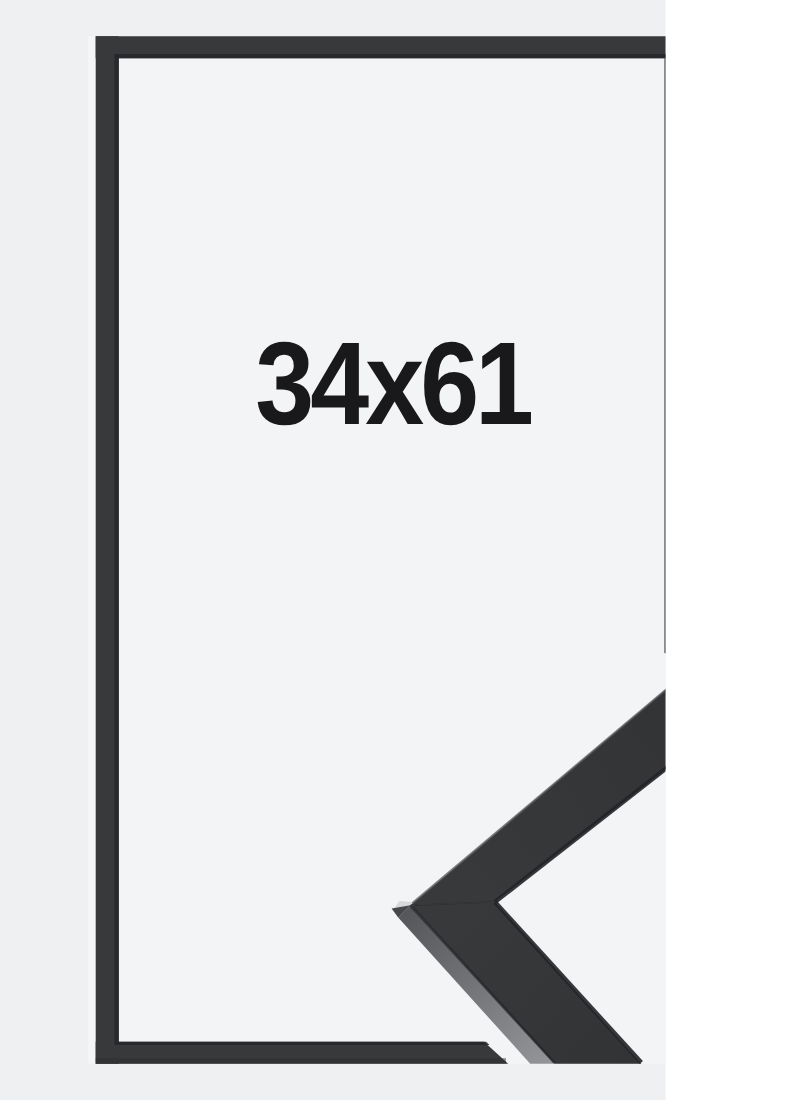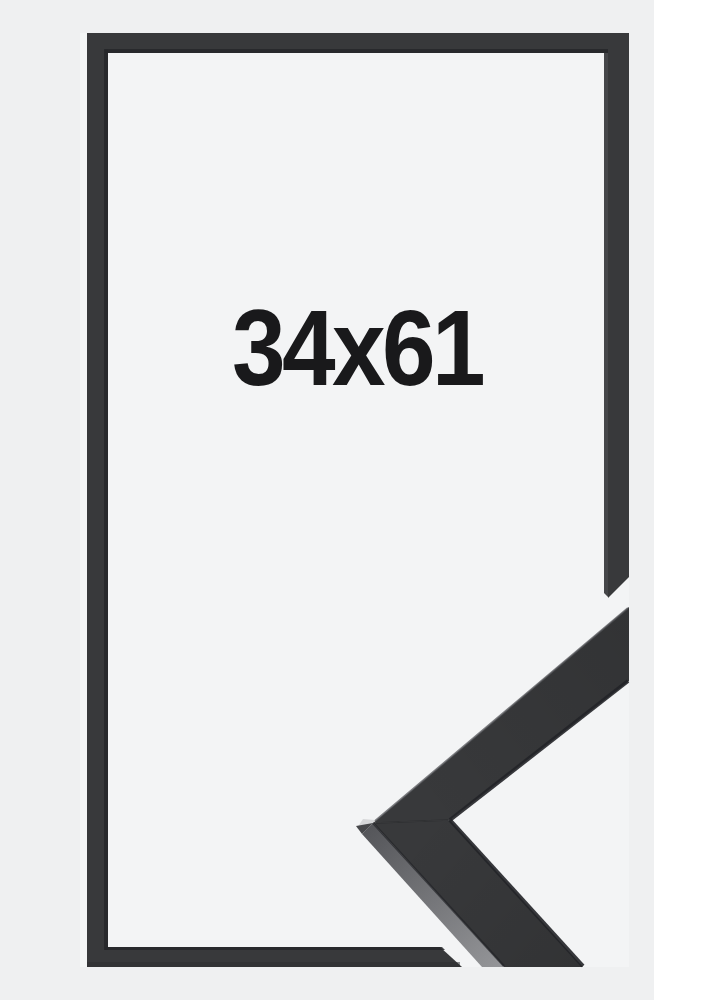--- a/index.html
+++ b/index.html
@@ -1,19 +1,19 @@
 <!DOCTYPE html>
 <html><head>
 <meta charset="utf-8">
 <style>
   html, body { margin: 0; padding: 0; }
   body { font-family: "Liberation Sans", sans-serif; }
   .stage {
     position: relative;
-    width: 654px;
+    width: 605px;
     height: 1000px;
     overflow: hidden;
   }
   .stage svg { position: absolute; top: 0; left: 0; display: block; }
   .size-label {
     position: absolute;
     top: 295px;
     left: 0;
     width: 714px;
     text-align: center;

